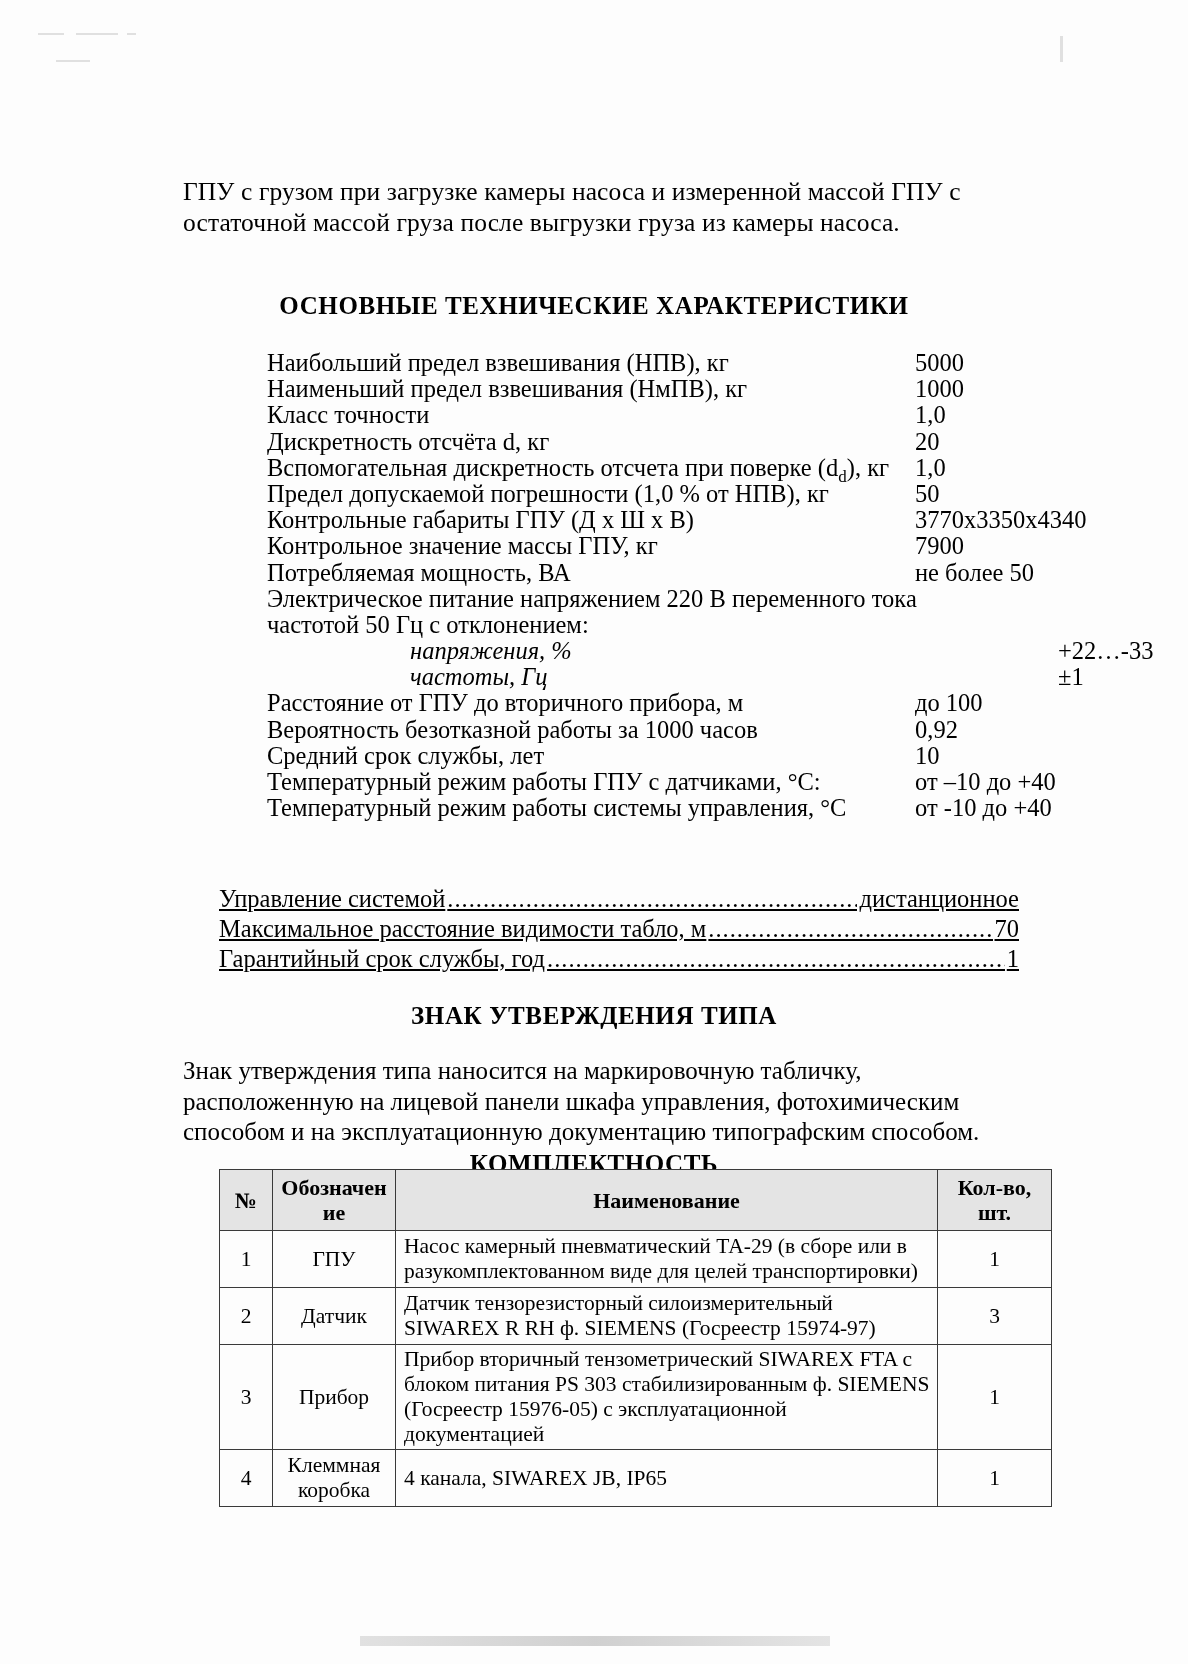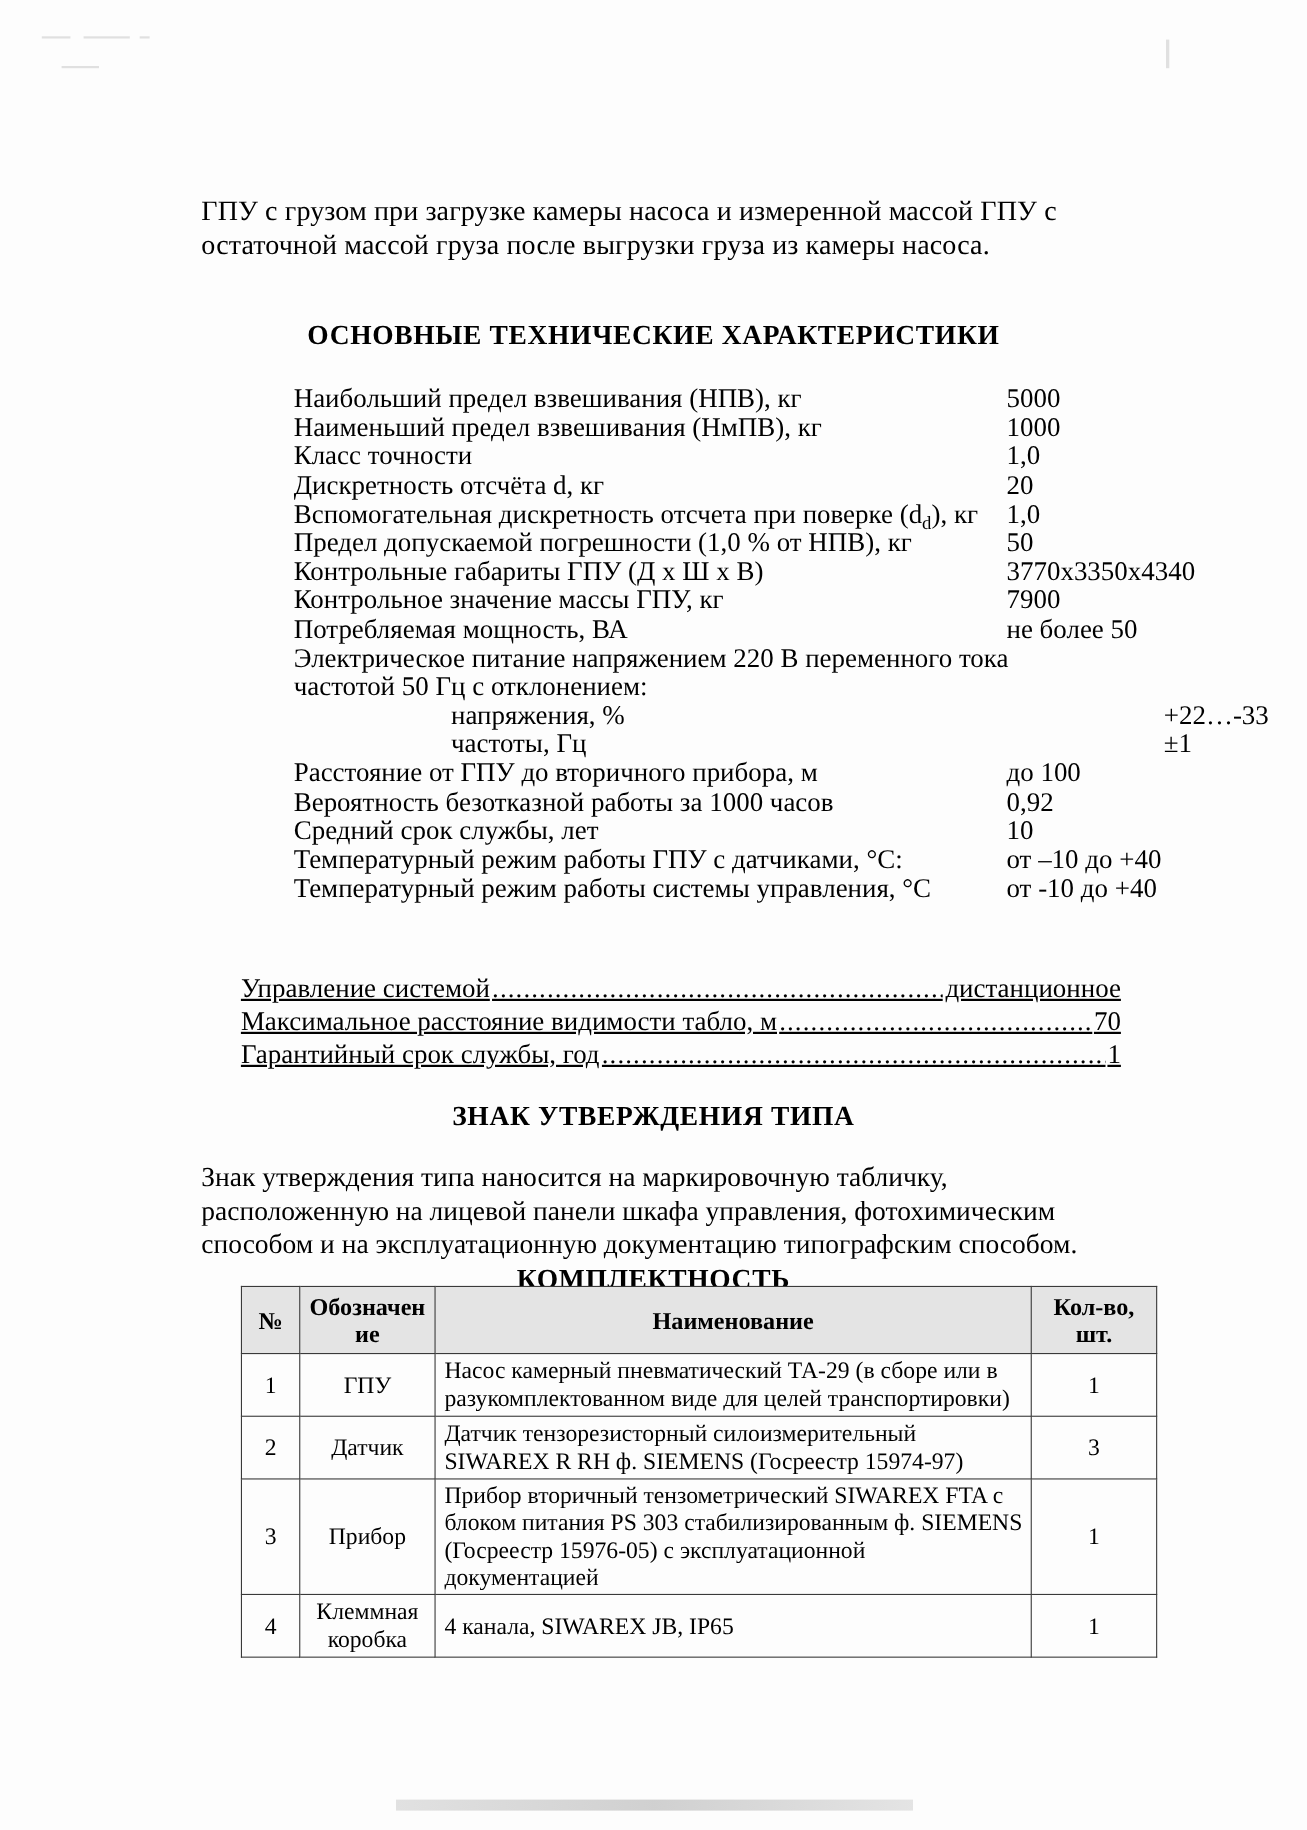--- a/index.html
+++ b/index.html
@@ -71,21 +71,21 @@
     height: 26.2px;
     font-size: 24.5px;
     line-height: 26.2px;
   }
   .spec-label {
     width: 648px;
     flex: 0 0 648px;
     white-space: nowrap;
     margin-left: 48px;
   }
-  .spec-label.indent { padding-left: 143px; }
+  .spec-label.indent { padding-left: 143px; font-style: italic; }
   .spec-value { white-space: nowrap; }
   .spec-row.wide .spec-label { width: auto; flex: none; }
   sub {
     font-size: 17px;
     vertical-align: sub;
   }
 
   
   .leaders {
     position: absolute;

